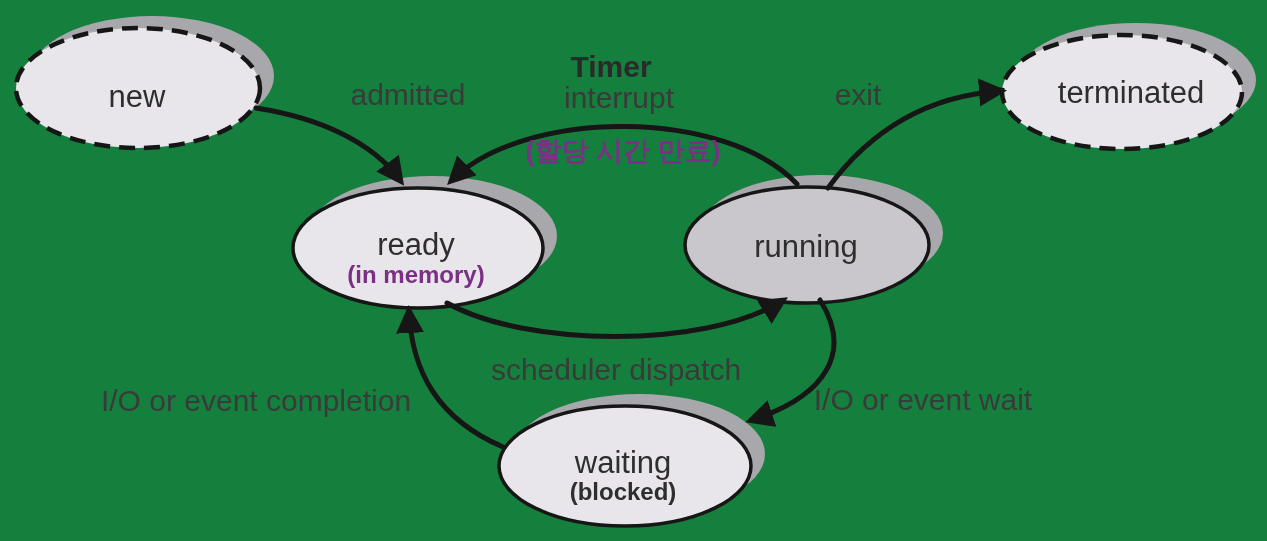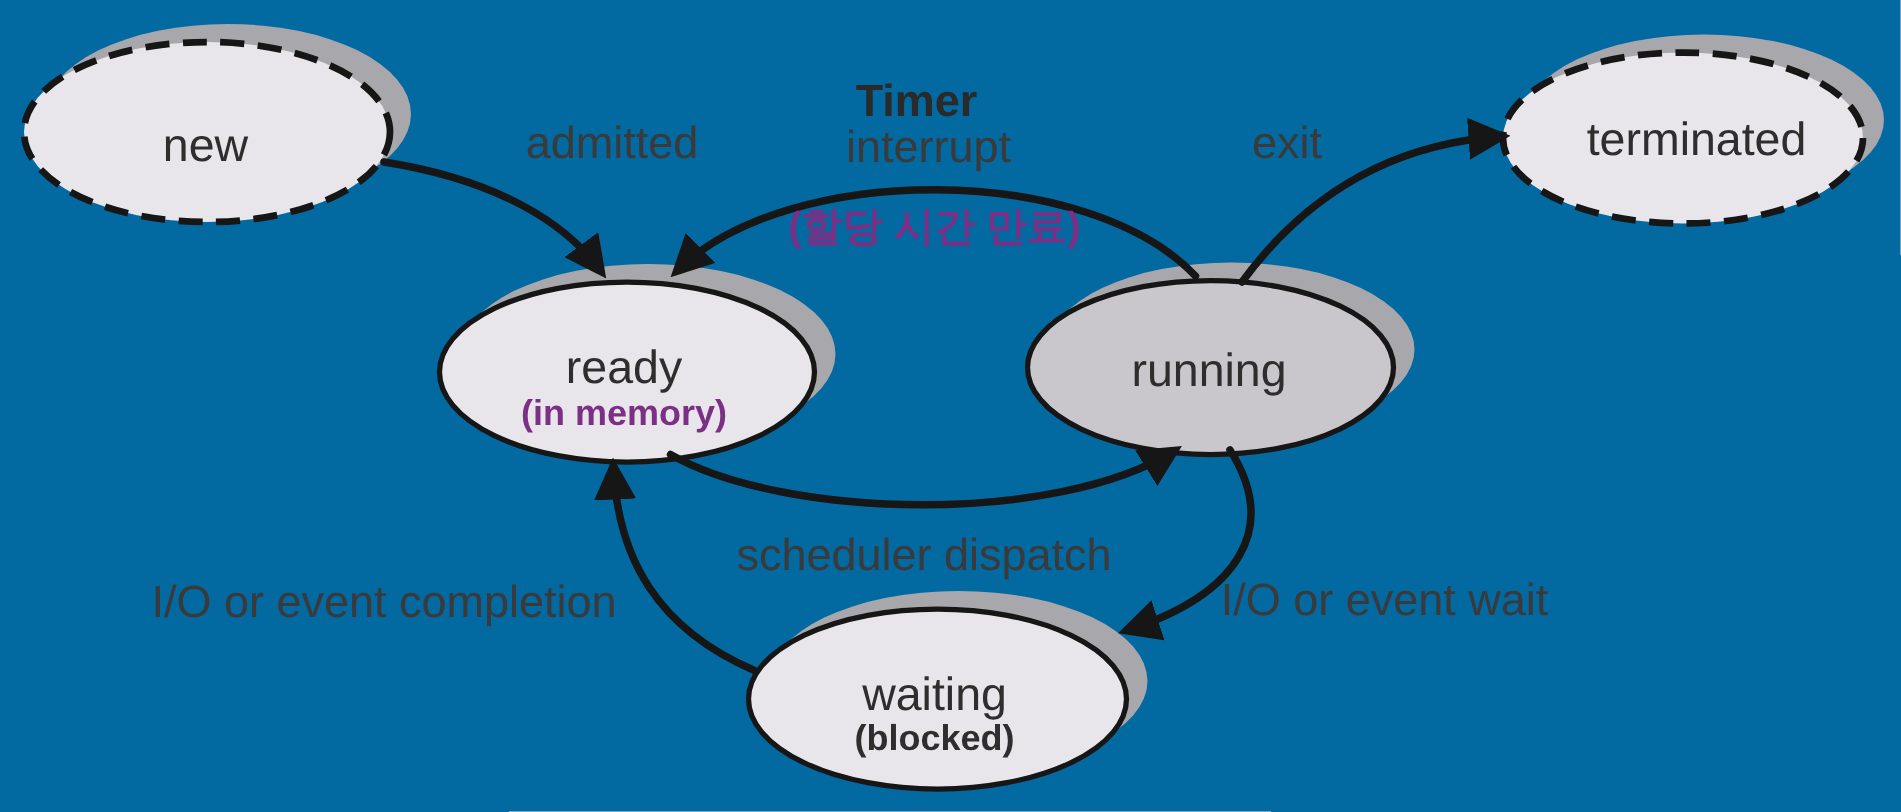--- a/index.html
+++ b/index.html
@@ -5,21 +5,21 @@
   html, body {
     margin: 0;
     padding: 0;
     background: #d9d9d7;
     font-family: "Liberation Sans", sans-serif;
   }
   .stage {
     position: relative;
     width: 1267px;
     height: 541px;
-    background: #0369a1;
+    background: #15803d;
     overflow: hidden;
   }
   svg { position: absolute; inset: 0; display: block; }
 
   .node-shadow { fill: #a8a7ac; stroke: none; }
   .node {
     fill: #e8e6ea;
     stroke: #161616;
     stroke-width: 3.5;
   }

